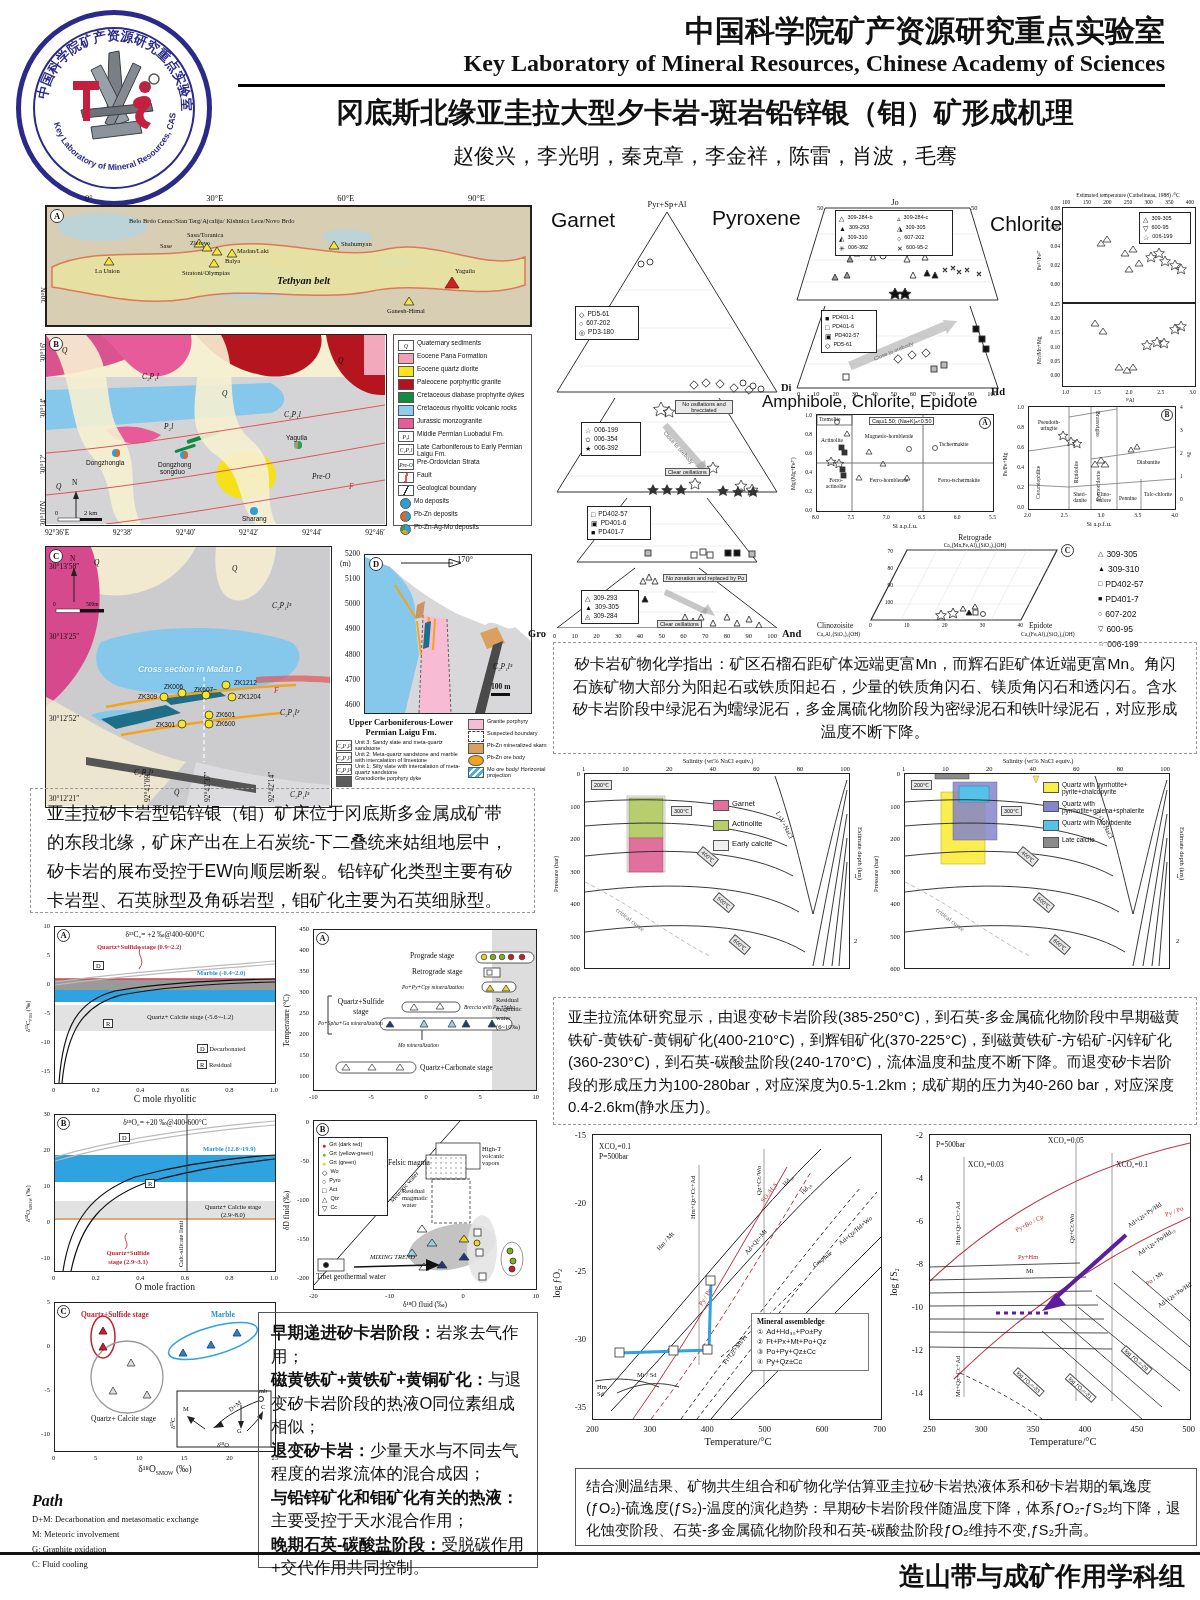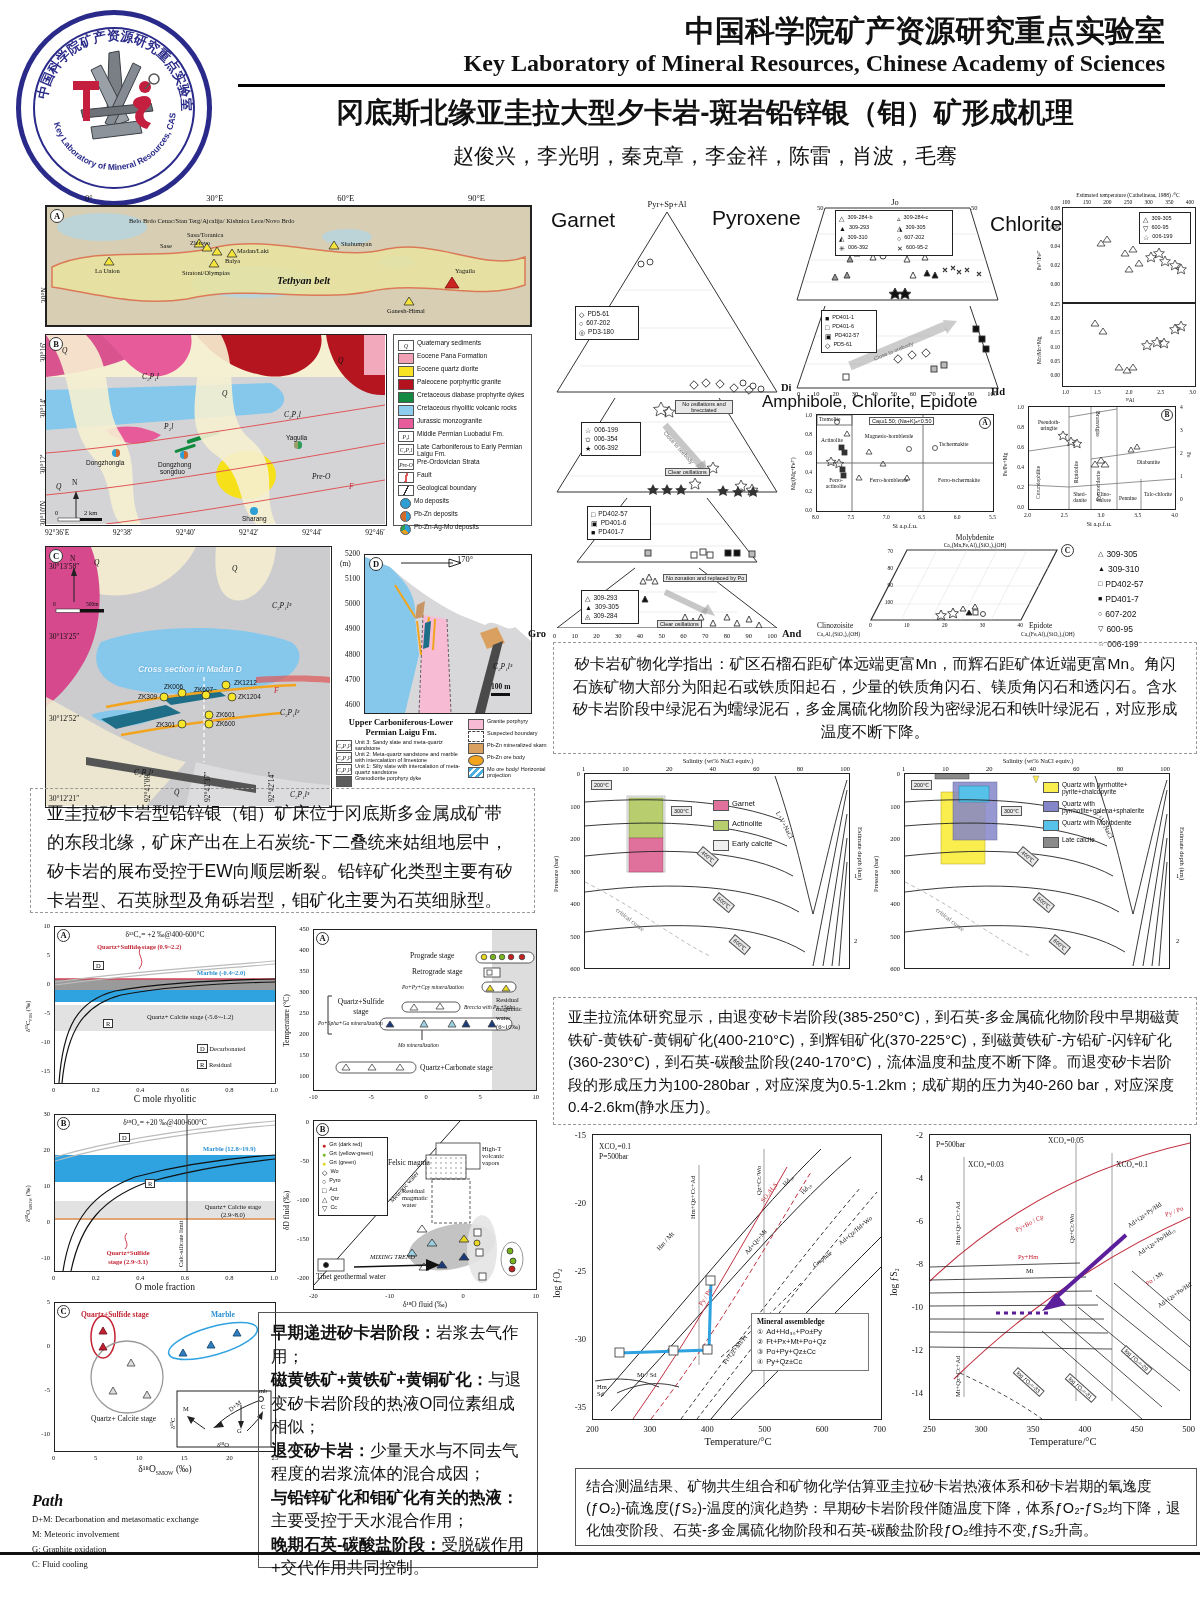--- a/index.html
+++ b/index.html
@@ -912,21 +912,21 @@
     <div class="row f5 ser" style="position:absolute;left:20px;top:108px;width:154px;">
         <span class="li ">2.0</span>
         <span class="li ">2.5</span>
         <span class="li ">3.0</span>
         <span class="li ">3.5</span>
         <span class="li ">4.0</span>
       </div>
     <div class="t f6 ser c" style="left:60px;top:116px;width:70px;">Si a.p.f.u.</div>
   </div>
   <div class="fig" style="left:845px;top:534px;width:240px;height:104px;">
-    <div class="t f7 ser c" style="left:90px;top:0;width:80px;">Molybdenite</div>
+    <div class="t f7 ser c" style="left:90px;top:0;width:80px;">Retrograde</div>
     <div class="t f5 ser c" style="left:70px;top:8px;width:120px;">Ca₂(Mn,Fe,Al)₃(SiO₃)₃(OH)</div>
     <svg width="240" height="104" viewBox="0 0 240 104">
       <polygon points="62,16 212,16 176,86 26,86" fill="none" stroke="#333" stroke-width="1.2"></polygon>
       <g stroke="#ddd" stroke-width="0.5" fill="none">
         <path d="M53,34 L203,34 M44,52 L194,52 M35,70 L185,70"></path>
         <path d="M92,16 L56,86 M122,16 L86,86 M152,16 L116,86 M182,16 L146,86"></path>
       </g>
       <g stroke="#333" stroke-width="0.9" fill="none">
         <path d="M96,76 l1.8,3.6 3.6,.3 -2.7,2.4 .9,3.6 -3.6-2 -3.6,2 .9-3.6 -2.7-2.4 3.6-.3 Z"></path>
         <path d="M108,74 l1.8,3.6 3.6,.3 -2.7,2.4 .9,3.6 -3.6-2 -3.6,2 .9-3.6 -2.7-2.4 3.6-.3 Z"></path>
@@ -1630,14 +1630,15 @@
         <span class="li ">500</span>
       </div>
     <div class="t f10 ser c" style="left:90px;top:308px;width:160px;">Temperature/°C</div>
   </div>
 
   <div class="solidbox" style="left:575px;top:1468px;width:622px;height:78px;padding:6px 10px;">
     <div class="wrap" style="font-size:14.5px;line-height:22px;">结合测温结果、矿物共生组合和矿物化学估算亚圭拉矽卡岩热液体系和矽卡岩期的氧逸度(ƒO₂)-硫逸度(ƒS₂)-温度的演化趋势：早期矽卡岩阶段伴随温度下降，体系ƒO₂-ƒS₂均下降，退化蚀变阶段、石英-多金属硫化物阶段和石英-碳酸盐阶段ƒO₂维持不变,ƒS₂升高。</div>
   </div>
 
   <div style="position:absolute;left:0px;top:1552px;width:1200px;height:3px;background:#111;"></div>
+  <div class="t b r" style="left:800px;top:1562px;width:385px;font-size:26px;">造山带与成矿作用学科组</div>
 
 </div>
 
 </body></html>

